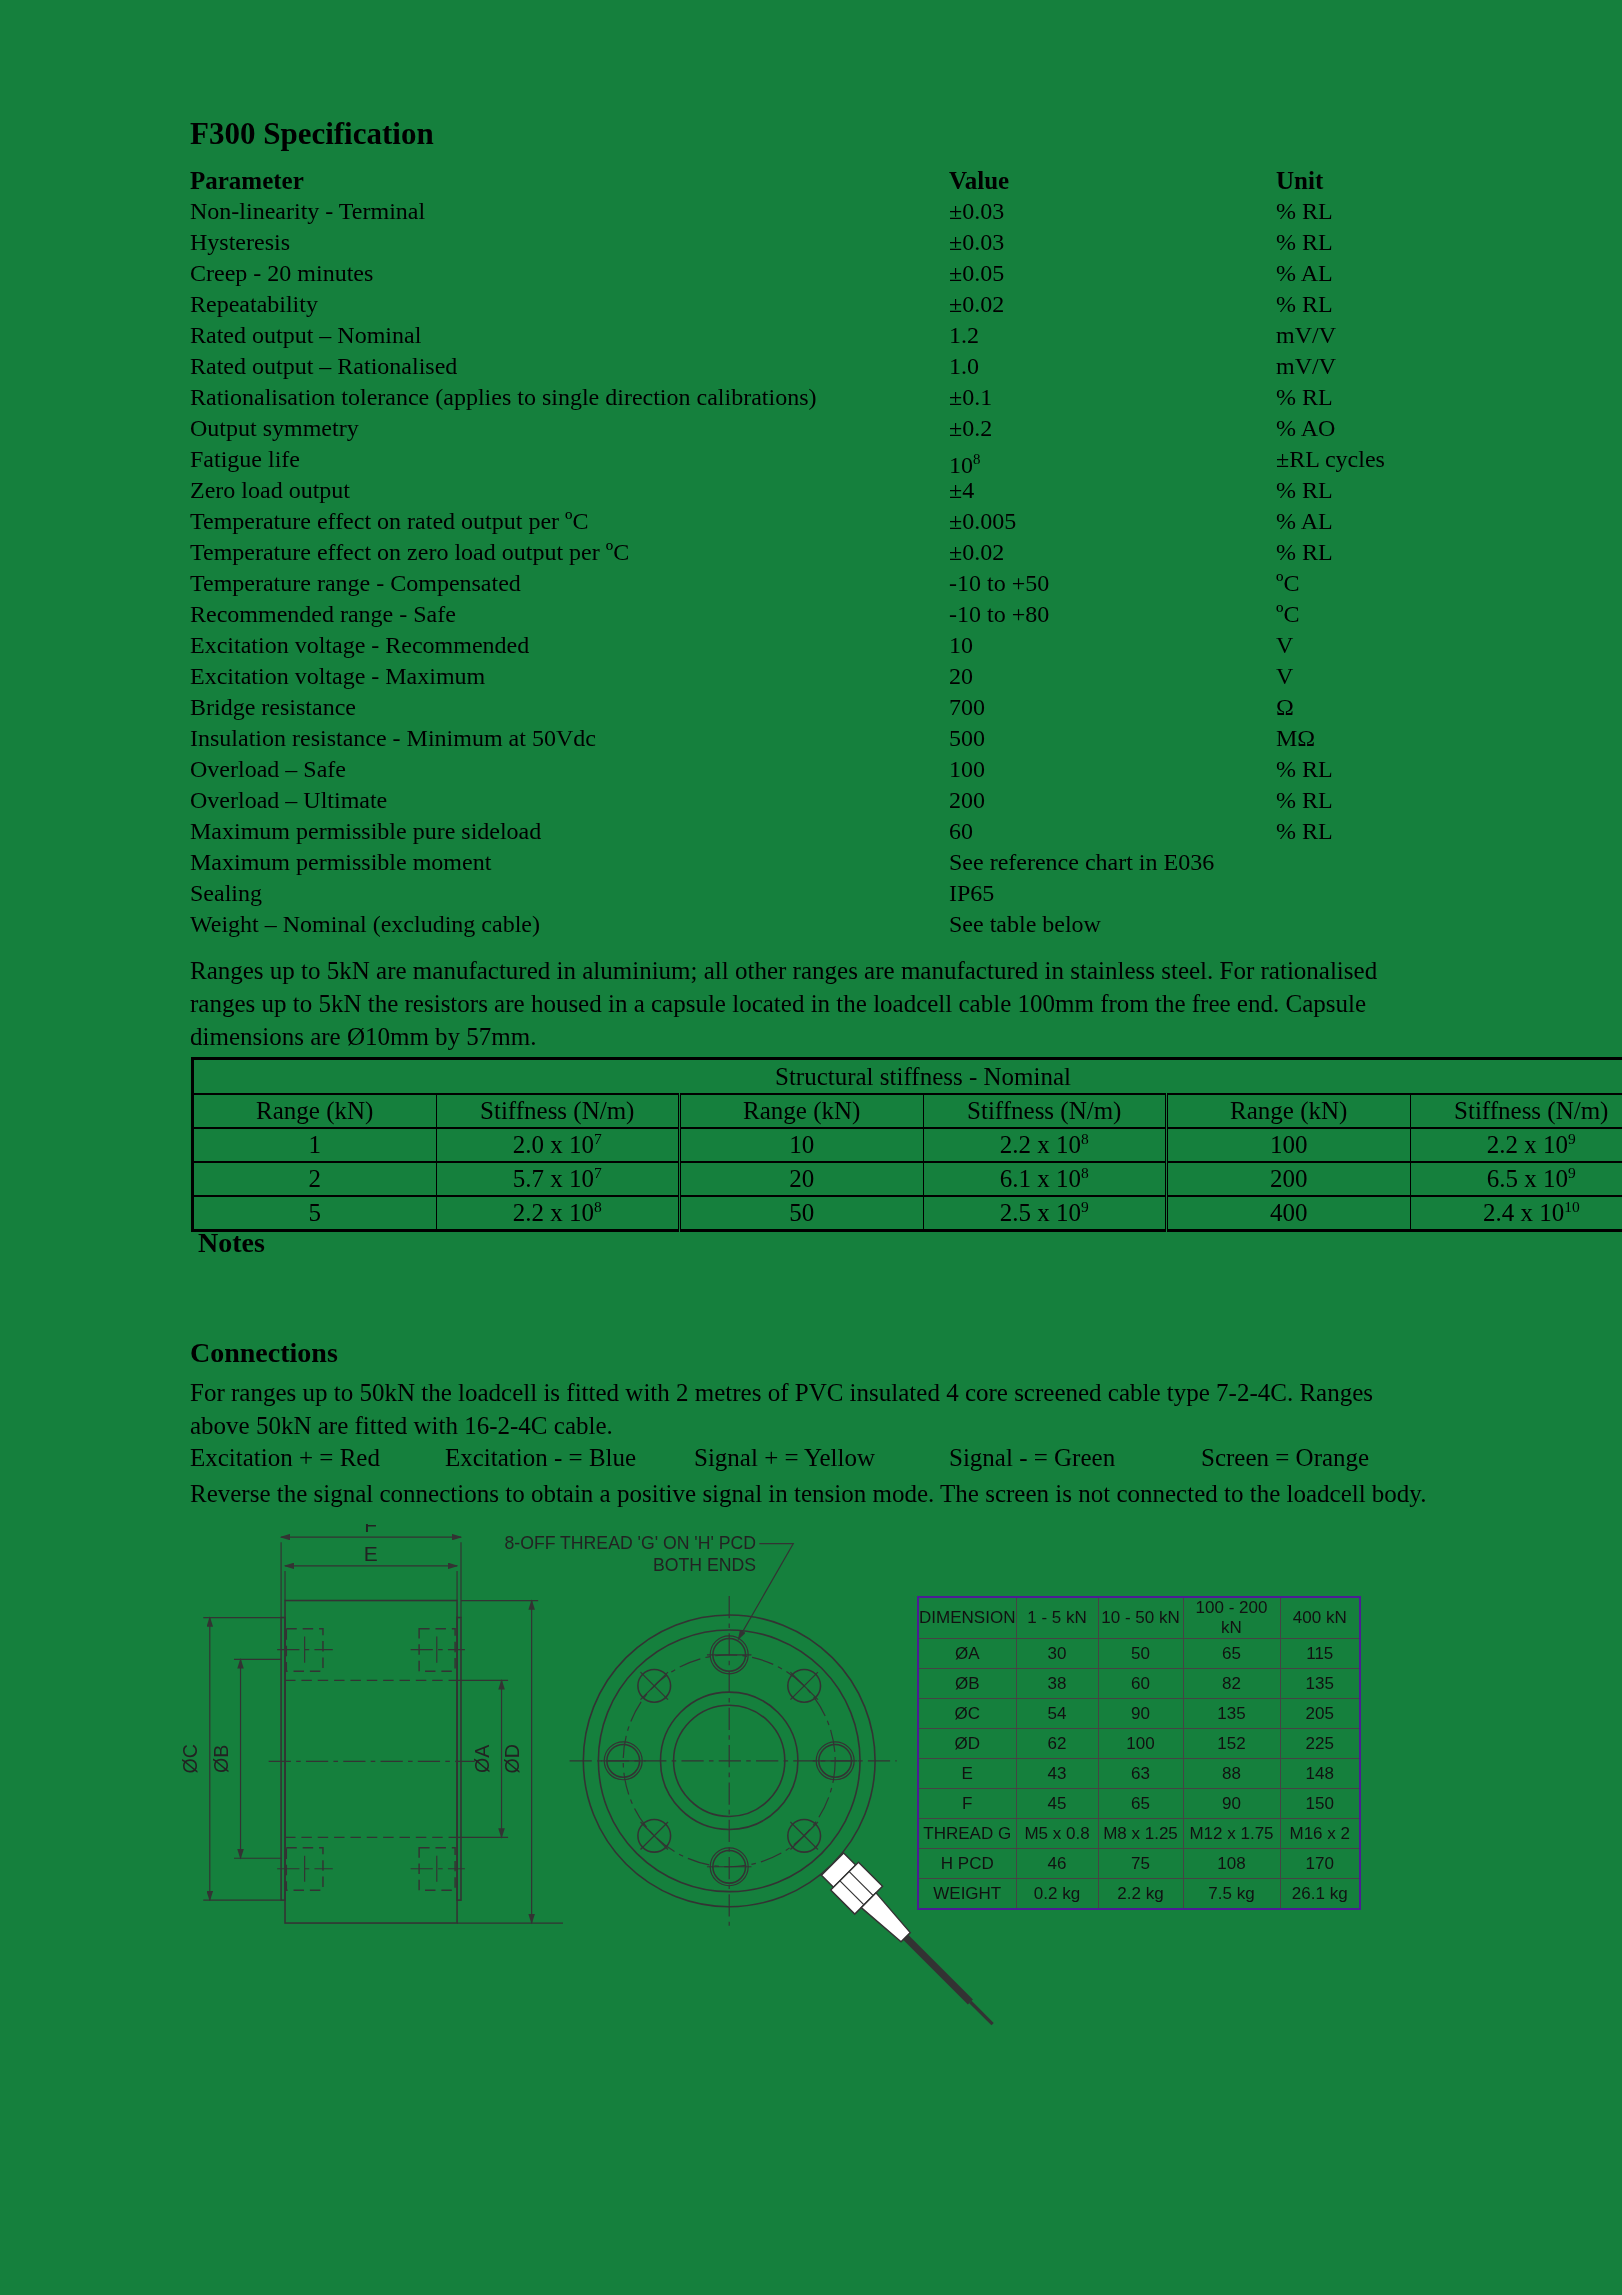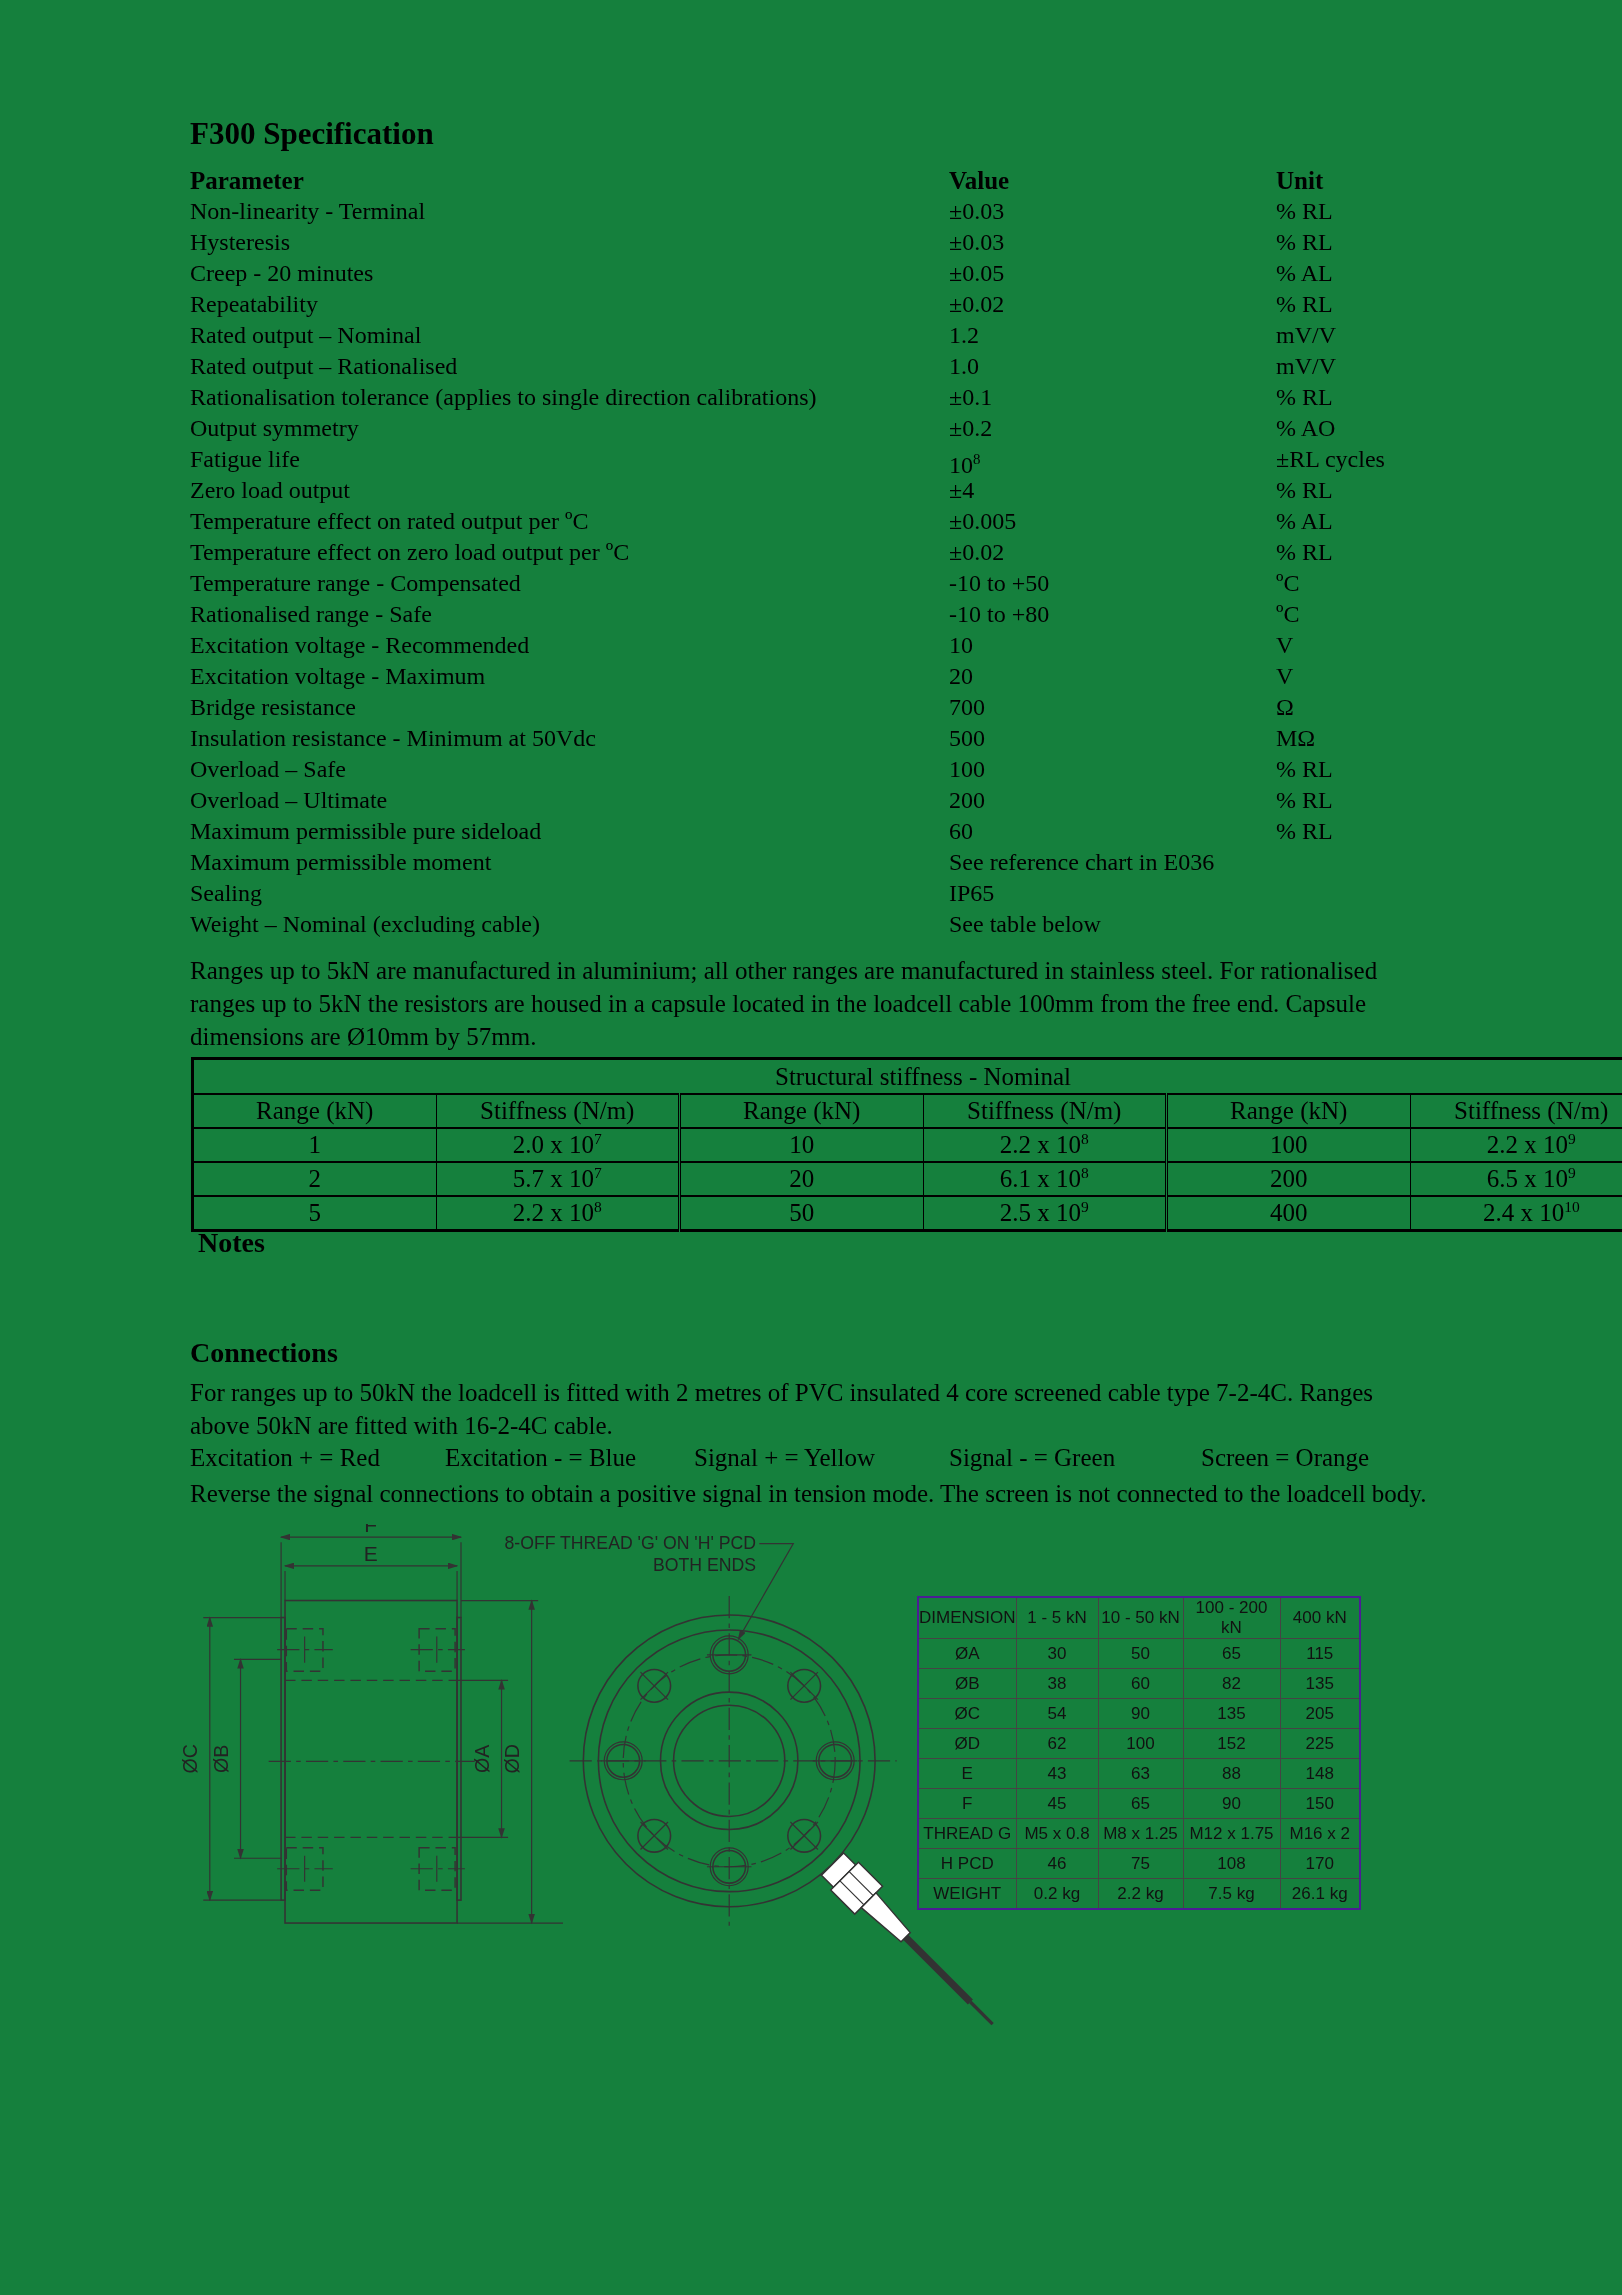--- a/index.html
+++ b/index.html
@@ -65,21 +65,21 @@
     <div style="display:contents"><span>Repeatability</span><span>±0.02</span><span>% RL</span></div>
     <div style="display:contents"><span>Rated output – Nominal</span><span>1.2</span><span>mV/V</span></div>
     <div style="display:contents"><span>Rated output – Rationalised</span><span>1.0</span><span>mV/V</span></div>
     <div style="display:contents"><span>Rationalisation tolerance (applies to single direction calibrations)</span><span>±0.1</span><span>% RL</span></div>
     <div style="display:contents"><span>Output symmetry</span><span>±0.2</span><span>% AO</span></div>
     <div style="display:contents"><span>Fatigue life</span><span>10<sup>8</sup></span><span>±RL cycles</span></div>
     <div style="display:contents"><span>Zero load output</span><span>±4</span><span>% RL</span></div>
     <div style="display:contents"><span>Temperature effect on rated output per ºC</span><span>±0.005</span><span>% AL</span></div>
     <div style="display:contents"><span>Temperature effect on zero load output per ºC</span><span>±0.02</span><span>% RL</span></div>
     <div style="display:contents"><span>Temperature range - Compensated</span><span>-10 to +50</span><span>ºC</span></div>
-    <div style="display:contents"><span>Rationalised range - Safe</span><span>-10 to +80</span><span>ºC</span></div>
+    <div style="display:contents"><span>Recommended range - Safe</span><span>-10 to +80</span><span>ºC</span></div>
     <div style="display:contents"><span>Excitation voltage - Recommended</span><span>10</span><span>V</span></div>
     <div style="display:contents"><span>Excitation voltage - Maximum</span><span>20</span><span>V</span></div>
     <div style="display:contents"><span>Bridge resistance</span><span>700</span><span>Ω</span></div>
     <div style="display:contents"><span>Insulation resistance - Minimum at 50Vdc</span><span>500</span><span>MΩ</span></div>
     <div style="display:contents"><span>Overload – Safe</span><span>100</span><span>% RL</span></div>
     <div style="display:contents"><span>Overload – Ultimate</span><span>200</span><span>% RL</span></div>
     <div style="display:contents"><span>Maximum permissible pure sideload</span><span>60</span><span>% RL</span></div>
     <div style="display:contents"><span>Maximum permissible moment</span><span>See reference chart in E036</span><span></span></div>
     <div style="display:contents"><span>Sealing</span><span>IP65</span><span></span></div>
     <div style="display:contents"><span>Weight – Nominal (excluding cable)</span><span>See table below</span><span></span></div>

